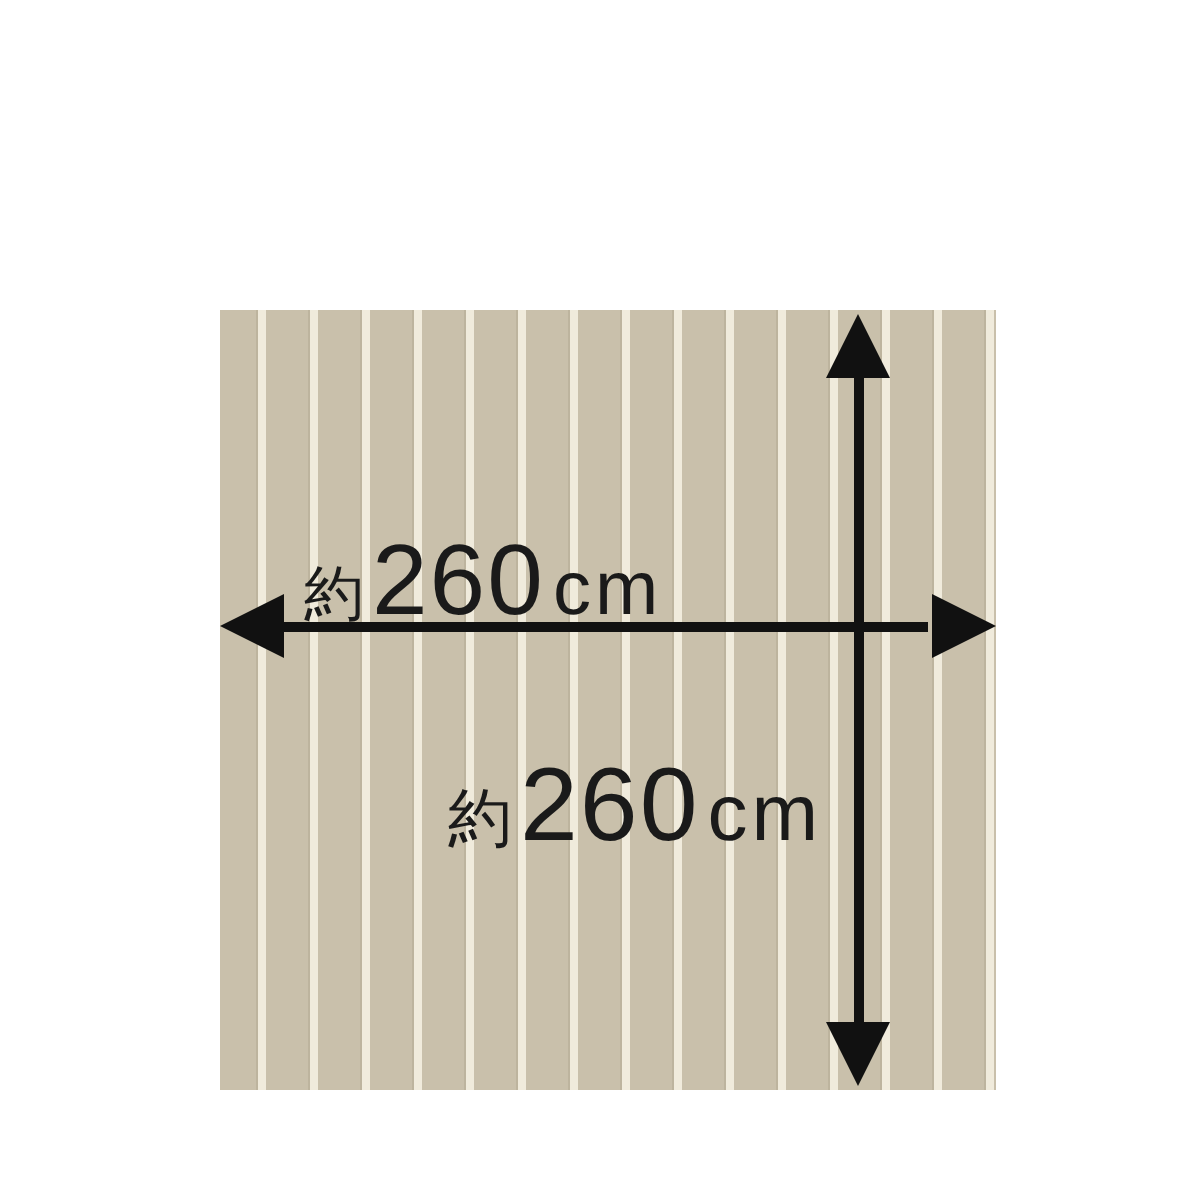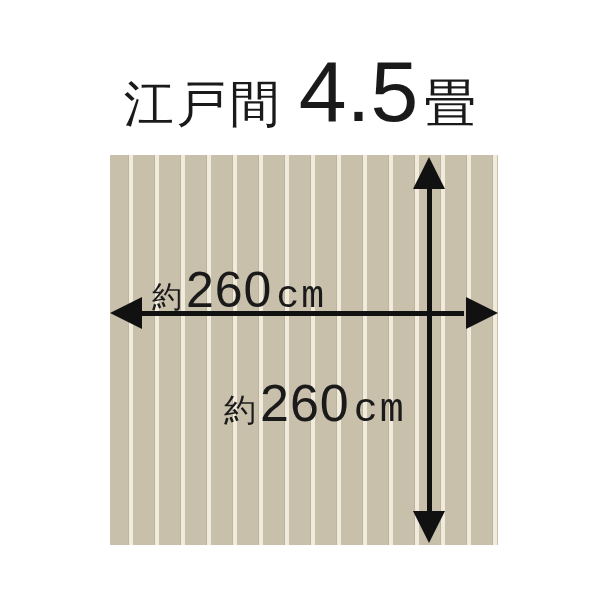--- a/index.html
+++ b/index.html
@@ -120,39 +120,34 @@
   .dim-label {
     position: absolute;
     display: flex;
     align-items: baseline;
     line-height: 1;
     white-space: nowrap;
     color: var(--text);
   }
   .dim-label .approx { font-size: 30px; margin-right: 4px; font-weight: 500; }
   .dim-label .value  { font-size: 50px; letter-spacing: 1px; }
-  .dim-label .unit   { font-size: 38px; margin-left: 4px; letter-spacing: 2px; font-family: Liberation Mono, monospace; }
+  .dim-label .unit   { font-size: 38px; margin-left: 4px; letter-spacing: 2px; }
 
   .width-label  { left: 152px; top: 265px; }
 
   .height-label { left: 224px; top: 377px; }
   .height-label .approx { font-size: 32px; }
   .height-label .value  { font-size: 52px; }
   .height-label .unit   { font-size: 40px; }
 </style>
 </head>
 <body>
 
 <div class="canvas">
 
-  <div class="title">
-    <span class="region">江戸間</span>
-    <span class="size-value">4.5</span>
-    <span class="size-unit">畳</span>
-  </div>
 
   <div class="floor"></div>
 
   <div>
     <div class="h-arrow-head-left"></div>
     <div class="h-arrow-line"></div>
     <div class="h-arrow-head-right"></div>
   </div>
 
   <div>

